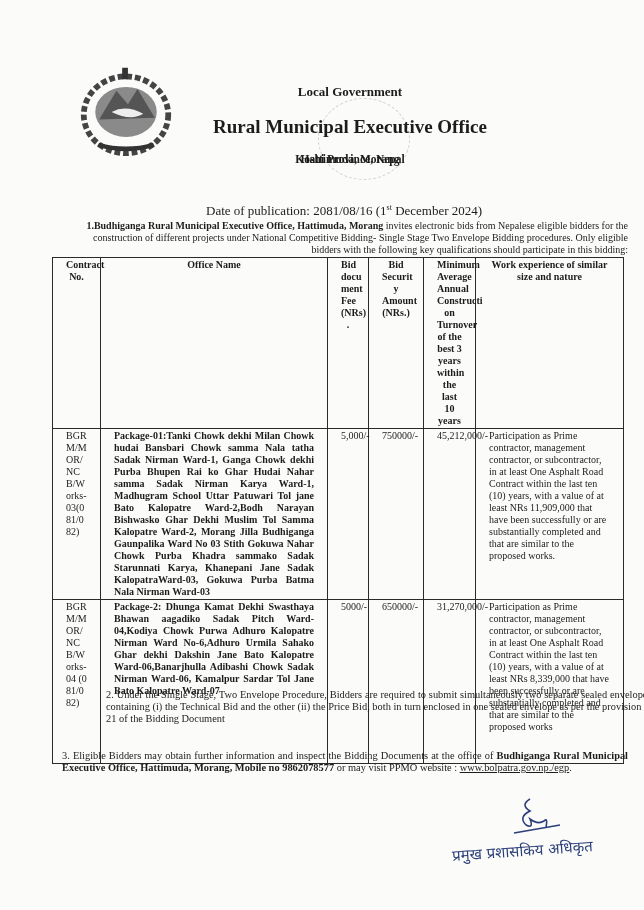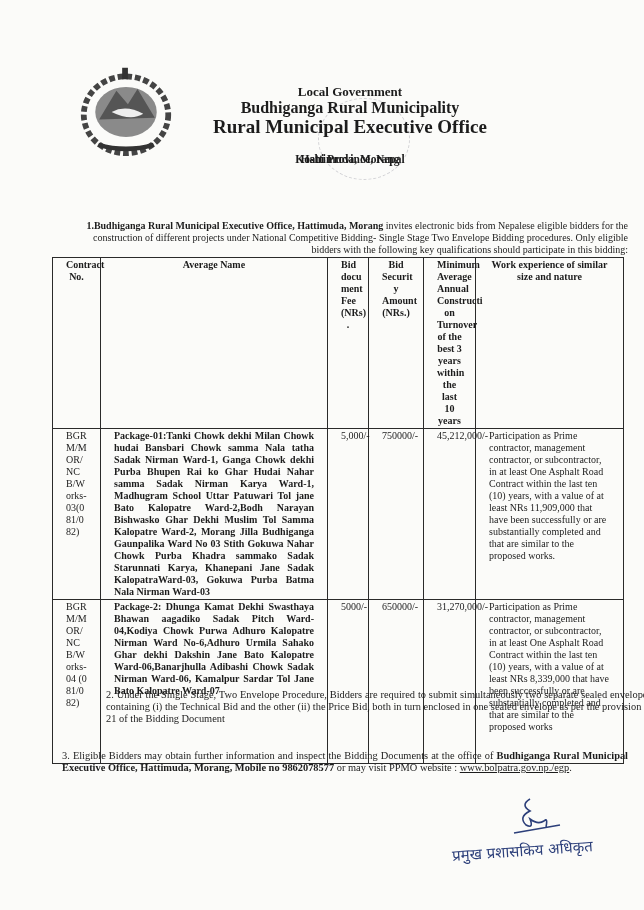--- a/index.html
+++ b/index.html
@@ -63,42 +63,42 @@
   <svg class="emblem" viewBox="0 0 100 100">
     <ellipse cx="50" cy="55" rx="44" ry="40" fill="none" stroke="#444" stroke-width="6" stroke-dasharray="6 3"></ellipse>
     <ellipse cx="50" cy="52" rx="32" ry="26" fill="#8a8a8a"></ellipse>
     <path d="M22 60 L40 30 L52 44 L62 28 L80 58 Z" fill="#555"></path>
     <path d="M35 52 Q50 44 68 54 Q55 62 35 52 Z" fill="#eee"></path>
     <rect x="46" y="6" width="6" height="12" fill="#333"></rect>
     <path d="M20 88 Q50 98 80 88 L78 84 Q50 92 22 84 Z" fill="#333"></path>
   </svg>
 
   <div class="hdr hdr-local">Local Government</div>
-  <div class="hdr hdr-muni">Budhiganga Rural Municipality</div>
   <div class="hdr hdr-office">Rural Municipal Executive Office</div>
   <div class="hdr hdr-addr1">Hattimuda, Morang</div>
   <div class="hdr hdr-addr2">Koshi Province, Nepal</div>
   <div class="stamp"></div>
 
+  <div class="pubdate"><span>Date of publication: </span><span>2081/08/16</span><span> (1</span><sup>st</sup><span> December 2024)</span></div>
 
   <div class="intro"><b>1.Budhiganga Rural Municipal Executive Office, Hattimuda, Morang</b><span> invites electronic bids from Nepalese eligible bidders for the construction of different projects under National Competitive Bidding- Single Stage Two Envelope Bidding procedures. Only eligible bidders with the following key qualifications should participate in this bidding:</span></div>
 
   <table class="bids">
     <colgroup>
       <col class="c-no">
         <col class="c-name">
         <col class="c-fee">
         <col class="c-sec">
         <col class="c-turn">
         <col class="c-exp">
     </colgroup>
     <tbody>
         <tr class="head-row">
       <th>Contract No.</th>
-      <th>Average Name</th>
+      <th>Office Name</th>
       <th>Bid docu ment Fee (NRs) .</th>
       <th>Bid Securit y Amount (NRs.)</th>
       <th>Minimum Average Annual Constructi on Turnover of the best 3 years within the last 10 years</th>
       <th>Work experience of similar size and nature</th>
     </tr>
     <tr class="row1">
       <td class="contract" style="word-break: break-all;">BGRM/MOR/NCB/Works-03(081/082)</td>
       <td class="proj">Package-01:Tanki Chowk dekhi Milan Chowk hudai Bansbari Chowk samma Nala tatha Sadak Nirman Ward-1, Ganga Chowk dekhi Purba Bhupen Rai ko Ghar Hudai Nahar samma Sadak Nirman Karya Ward-1, Madhugram School Uttar Patuwari Tol jane Bato Kalopatre Ward-2,Bodh Narayan Bishwasko Ghar Dekhi Muslim Tol Samma Kalopatre Ward-2, Morang Jilla Budhiganga Gaunpalika Ward No 03 Stith Gokuwa Nahar Chowk Purba Khadra sammako Sadak Starunnati Karya, Khanepani Jane Sadak KalopatraWard-03, Gokuwa Purba Batma Nala Nirman Ward-03</td>
       <td>5,000/-</td>
       <td class="center">750000/-</td>

